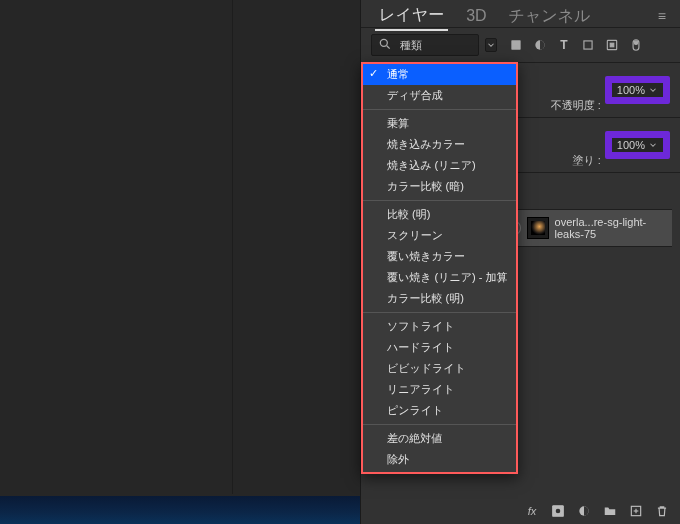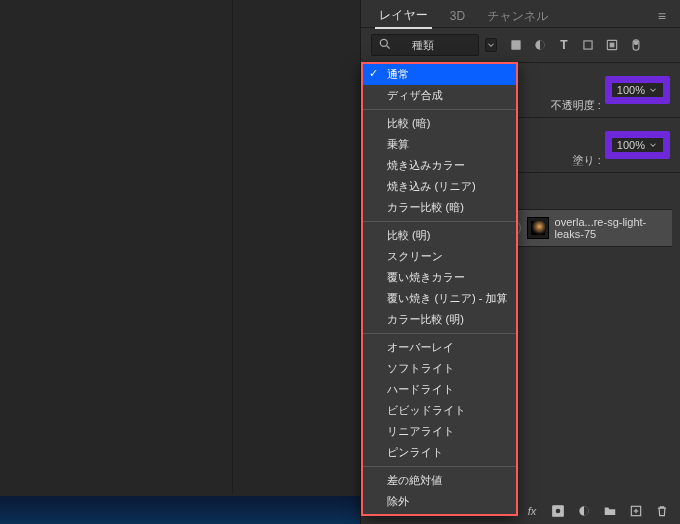--- a/index.html
+++ b/index.html
@@ -20,28 +20,28 @@
   background: linear-gradient(180deg, #091a36 0%, #0b2648 60%, #0a3158 100%);
 }
 .panel {
   position: absolute; left: 360px; top: 0; right: 0; height: 524px;
   background: #323232; border-left: 1px solid #1a1a1a;
 }
 .tabs {
   display: flex; gap: 14px; padding: 5px 10px 0 14px;
   border-bottom: 1px solid #1e1e1e; align-items:center; height:28px;
 }
-.tab { color:#8a8a8a; padding: 3px 4px; font-size: 12px; }
+.tab { color:#8a8a8a; padding: 3px 4px; font-size: 16px; }
 .tab.active { color:#ddd; border-bottom: 2px solid #ddd; }
 .tabs .menu-icon { margin-left:auto; color:#999; font-size:14px; padding-right:4px;}
 .filter-row {
   display:flex; align-items:center; gap:6px; padding:6px 10px; border-bottom:1px solid #1e1e1e;
 }
 .search-box {
-  display:flex; align-items:center; gap:20px;
+  display:flex; align-items:center; gap:8px;
   background:#262626; border:1px solid #1a1a1a; padding:2px 6px; width:108px; border-radius:2px; font-size:11px;
 }
 .chev { width:12px; height:14px; background:#262626; border:1px solid #1a1a1a;
   display:flex;align-items:center;justify-content:center; border-radius:2px;}
 .filter-icons { display:flex; gap:10px; margin-left:6px; }
 .filter-icons span, .lock-icons span { color:#bbb; font-size:12px; display:inline-flex; width:14px; justify-content:center;}
 .row {
   display:flex; align-items:center; gap:4px; padding:4px 10px; border-bottom:1px solid #1e1e1e;
   justify-content:flex-end; font-size:11px;
 }
@@ -201,33 +201,31 @@
           <path d="M5 7h14M9 7V5h6v2M7 7l1 13h8l1-13"></path>
         </svg>
       </span>
   </div>
 </div>
 
 <div class="bm-menu">
     <div class="bm-item sel">通常</div>
     <div class="bm-item">ディザ合成</div>
     <div class="bm-sep"></div>
-    <div class="bm-item">比較 (暗)</div>
     <div class="bm-item">乗算</div>
     <div class="bm-item">焼き込みカラー</div>
     <div class="bm-item">焼き込み (リニア)</div>
     <div class="bm-item">カラー比較 (暗)</div>
     <div class="bm-sep"></div>
     <div class="bm-item">比較 (明)</div>
     <div class="bm-item">スクリーン</div>
     <div class="bm-item">覆い焼きカラー</div>
     <div class="bm-item">覆い焼き (リニア) - 加算</div>
     <div class="bm-item">カラー比較 (明)</div>
     <div class="bm-sep"></div>
-    <div class="bm-item">オーバーレイ</div>
     <div class="bm-item">ソフトライト</div>
     <div class="bm-item">ハードライト</div>
     <div class="bm-item">ビビッドライト</div>
     <div class="bm-item">リニアライト</div>
     <div class="bm-item">ピンライト</div>
     <div class="bm-sep"></div>
     <div class="bm-item">差の絶対値</div>
     <div class="bm-item">除外</div>
   </div>
 

